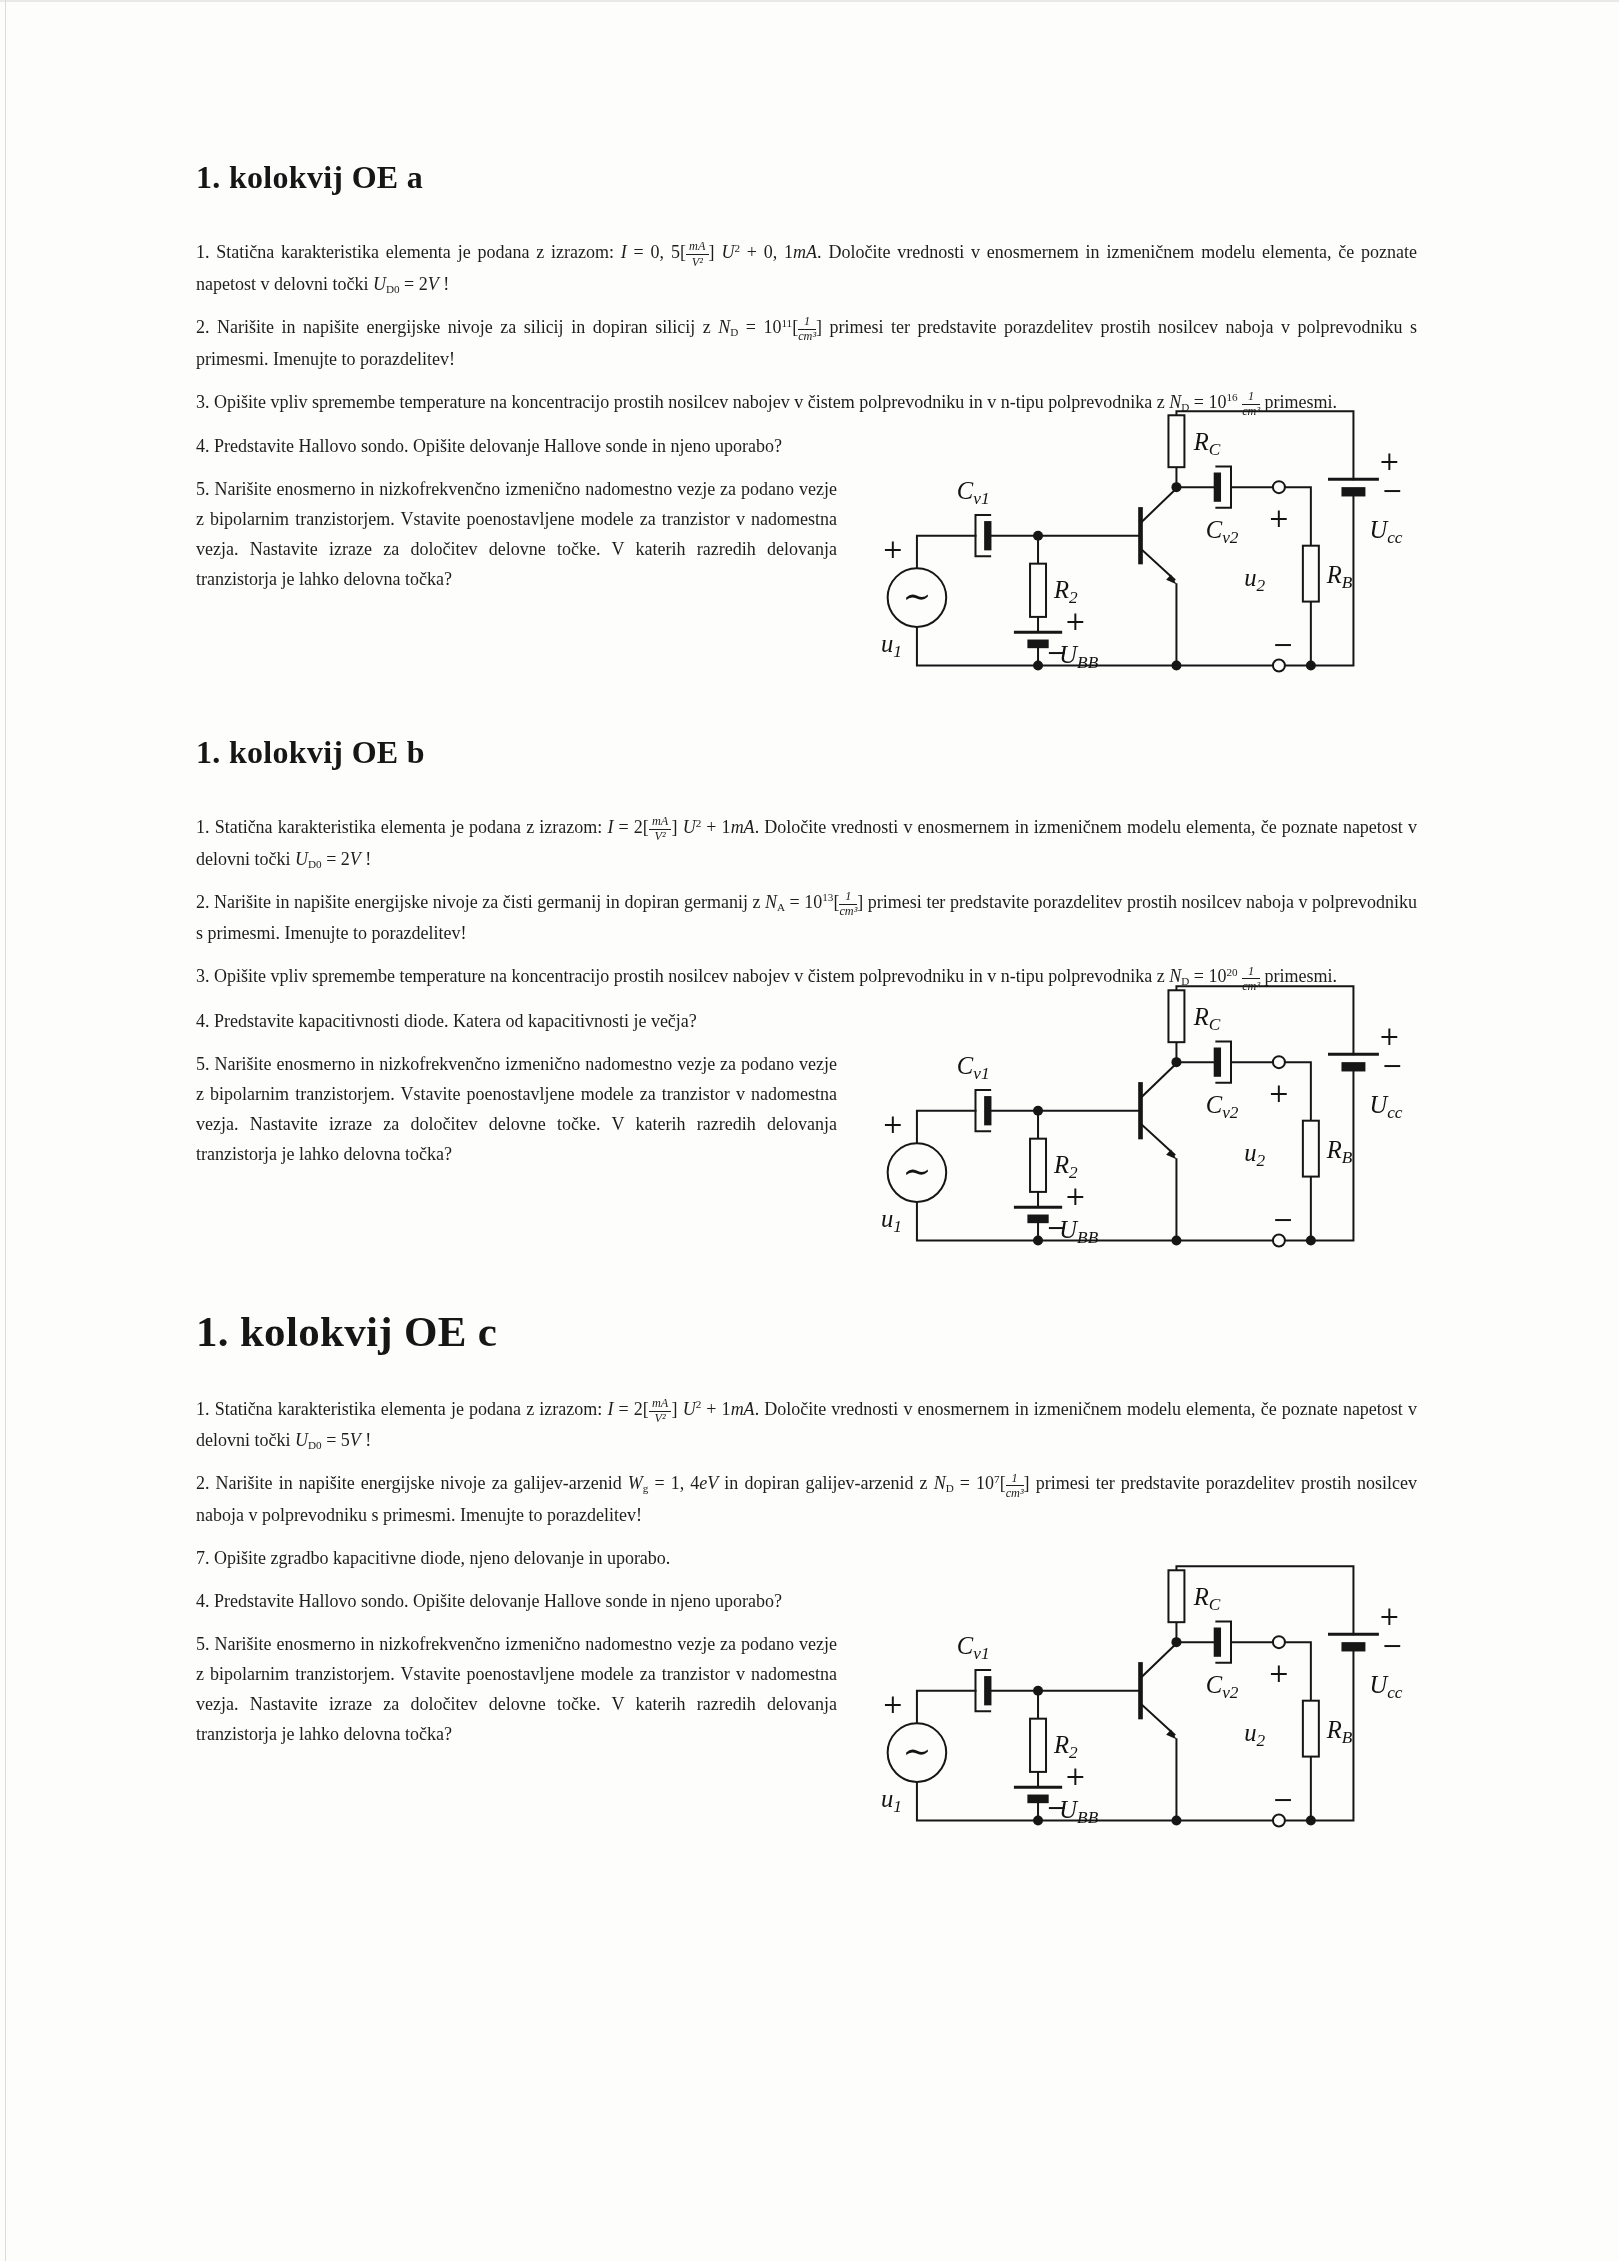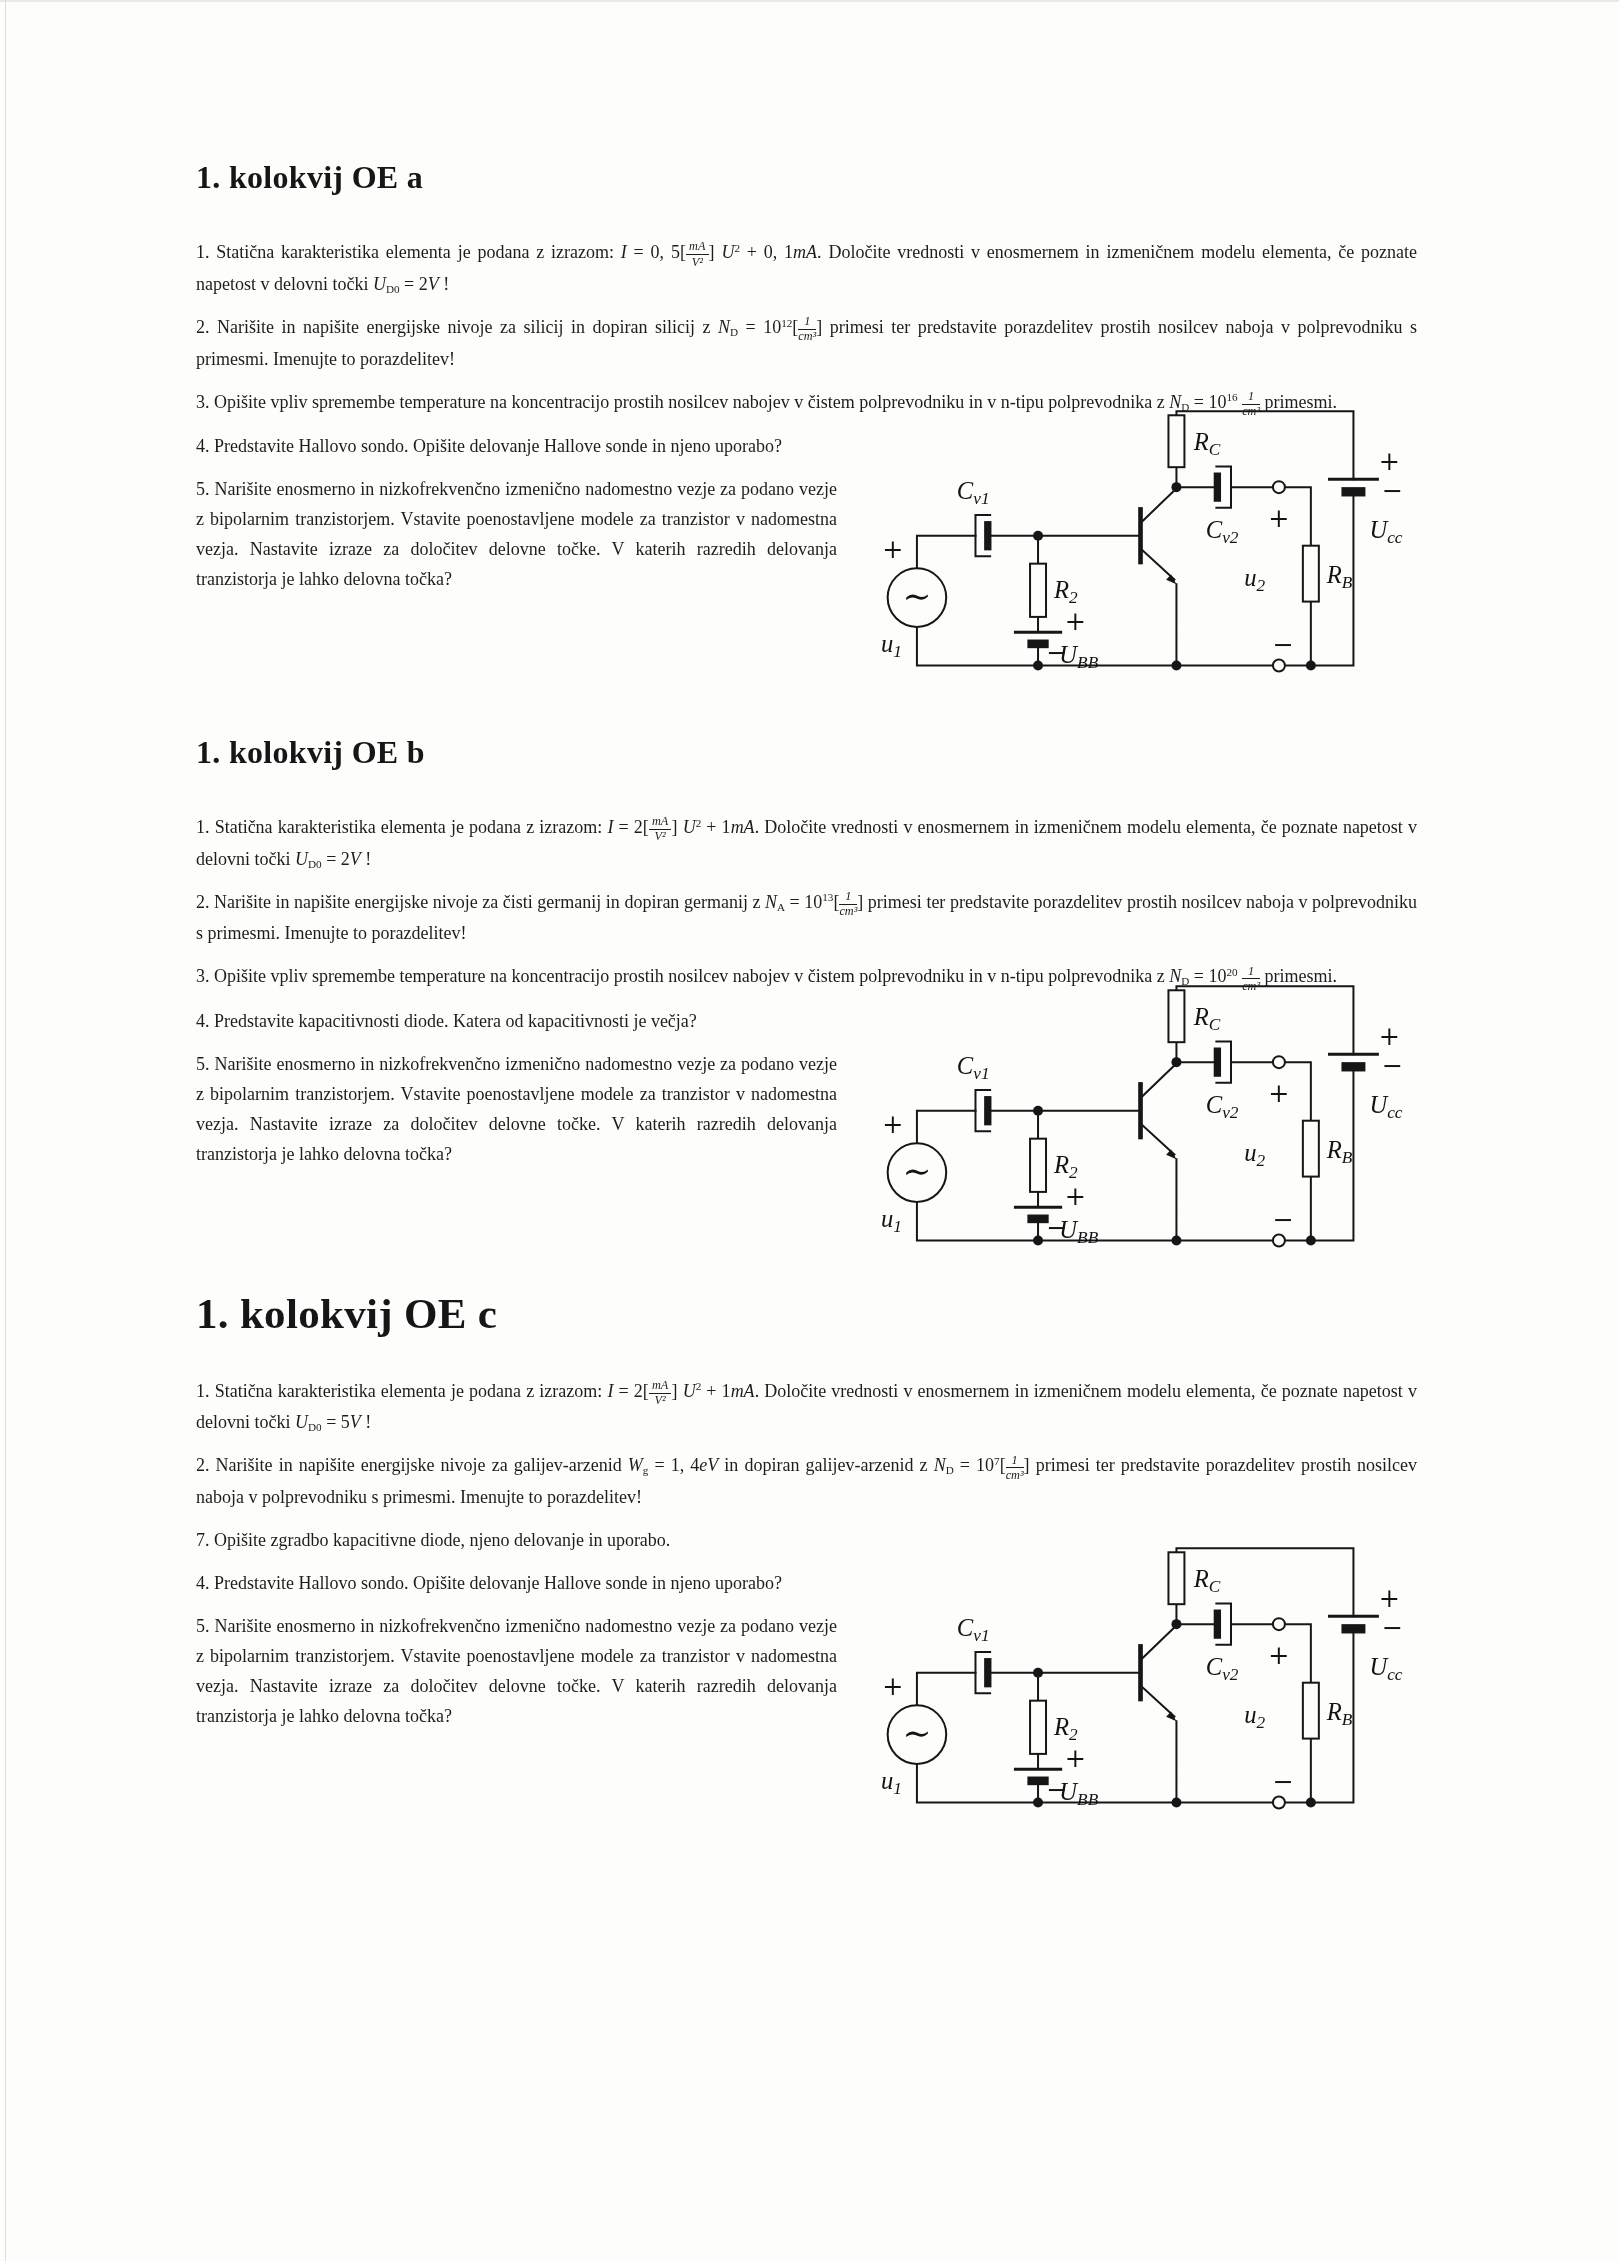--- a/index.html
+++ b/index.html
@@ -5,21 +5,21 @@
   html,body{margin:0;padding:0;}
   body{background:#f2f2f0;font-family:"Liberation Serif","DejaVu Serif",serif;}
   .page{position:relative;width:1619px;height:2261px;background:#fdfdfc;overflow:hidden;color:#1d1d1d;}
   .scan-edge-left{position:absolute;left:5.2px;top:0;width:1.3px;height:100%;background:#dcdcda;}
   .scan-edge-top{position:absolute;left:0;top:0;width:100%;height:1.9px;background:#e9e9e7;}
   .content{position:absolute;left:196px;top:159px;width:1221px;}
   .sec-title{font-weight:bold;color:#161616;letter-spacing:0.3px;}
   h2.sec-title{font-size:32px;margin:0 0 41px 0;}
   h1.sec-title{font-size:43px;margin:0 0 38px 0;}
   .sec-b{margin-top:56px;}
-  .sec-c{margin-top:36px;}
+  .sec-c{margin-top:54px;}
   .item{font-size:18px;line-height:30px;margin:0 0 13px 0;text-align:justify;}
   .row{display:flex;align-items:flex-start;}
   .col-text{width:641px;flex:0 0 auto;}
   .col-fig{flex:1 1 auto;min-width:0;}
   .circuit-box{margin-top:-45px;}
   .circuit-svg{display:block;width:539px;height:auto;margin-left:auto;margin-right:1.3px;}
   
   em.var{font-style:italic;}
   sup.m{font-size:0.62em;line-height:0;vertical-align:baseline;position:relative;top:-0.55em;}
   sub.m{font-size:0.62em;line-height:0;vertical-align:baseline;position:relative;top:0.28em;}
@@ -44,21 +44,21 @@
 
 <div class="page">
   <div class="scan-edge-top"></div>
   <div class="scan-edge-left"></div>
 
   <div class="content">
 
     <section class="sec sec-a">
       <h2 class="sec-title">1. kolokvij OE a</h2>
       <p class="item">1. Statična karakteristika elementa je podana z izrazom: <em class="var">I</em> = 0, 5[<span class="frac"><span class="fn">mA</span><span class="fd">V²</span></span>] <em class="var">U</em><sup class="m">2</sup> + 0, 1<em class="var">mA</em>. Določite vrednosti v enosmernem in izmeničnem modelu elementa, če poznate napetost v delovni točki <em class="var">U</em><sub class="m">D0</sub> = 2<em class="var">V</em> !</p>
-      <p class="item">2. Narišite in napišite energijske nivoje za silicij in dopiran silicij z <em class="var">N</em><sub class="m">D</sub> = 10<sup class="m">12</sup>[<span class="frac"><span class="fn">1</span><span class="fd">cm³</span></span>] primesi ter predstavite porazdelitev prostih nosilcev naboja v polprevodniku s primesmi. Imenujte to porazdelitev!</p>
+      <p class="item">2. Narišite in napišite energijske nivoje za silicij in dopiran silicij z <em class="var">N</em><sub class="m">D</sub> = 10<sup class="m">11</sup>[<span class="frac"><span class="fn">1</span><span class="fd">cm³</span></span>] primesi ter predstavite porazdelitev prostih nosilcev naboja v polprevodniku s primesmi. Imenujte to porazdelitev!</p>
       <p class="item">3. Opišite vpliv spremembe temperature na koncentracijo prostih nosilcev nabojev v čistem polprevodniku in v n-tipu polprevodnika z <em class="var">N</em><sub class="m">D</sub> = 10<sup class="m">16</sup> <span class="frac"><span class="fn">1</span><span class="fd">cm³</span></span> primesmi.</p>
       <div class="row">
         <div class="col-text">
           <p class="item">4. Predstavite Hallovo sondo. Opišite delovanje Hallove sonde in njeno uporabo?</p>
           <p class="item">5. Narišite enosmerno in nizkofrekvenčno izmenično nadomestno vezje za podano vezje z bipolarnim tranzis­torjem. Vstavite poenostavljene modele za tranzistor v nadomestna vezja. Nastavite izraze za določitev delovne točke. V katerih razredih delovanja tranzistorja je lahko delovna točka?</p>
         </div>
         <div class="col-fig">
           <div class="circuit-box">
 
             <svg class="circuit-svg" viewBox="0 0 810 438">

